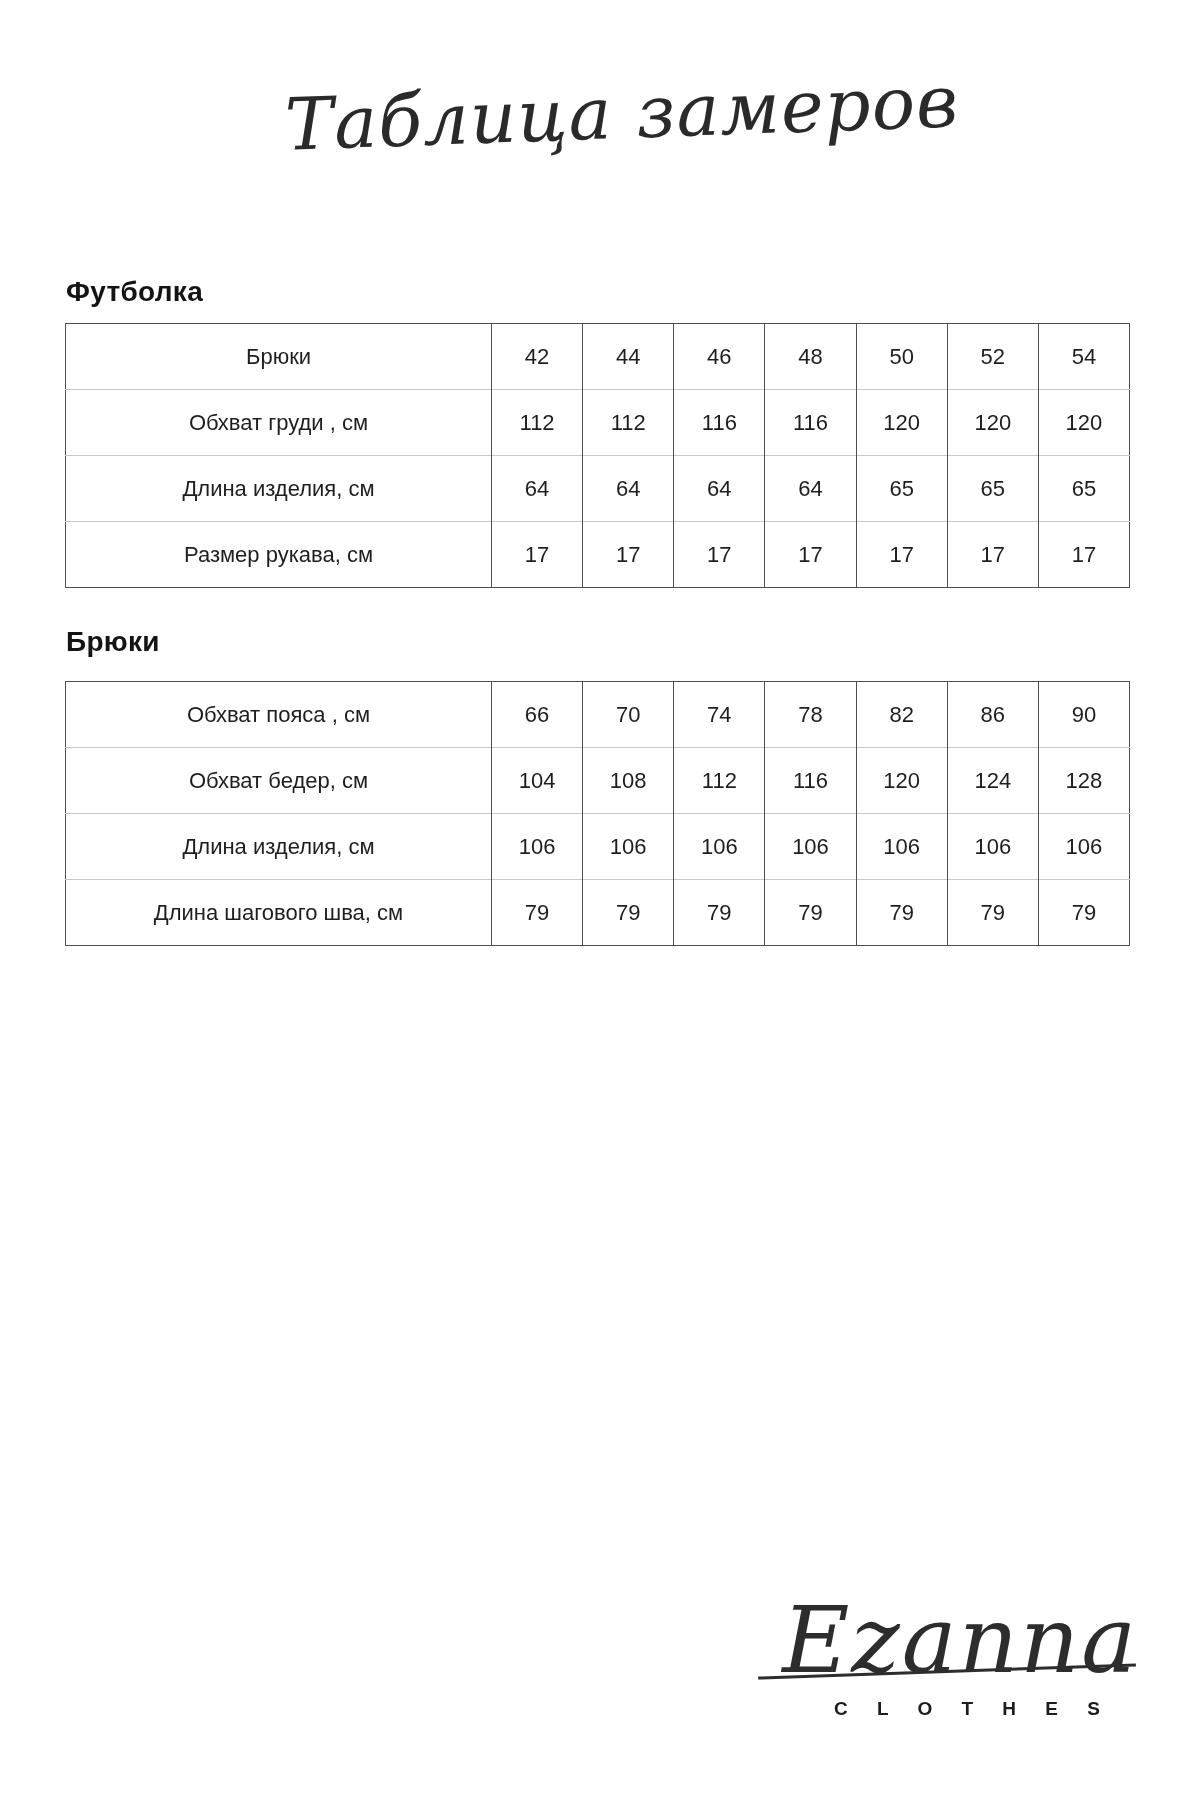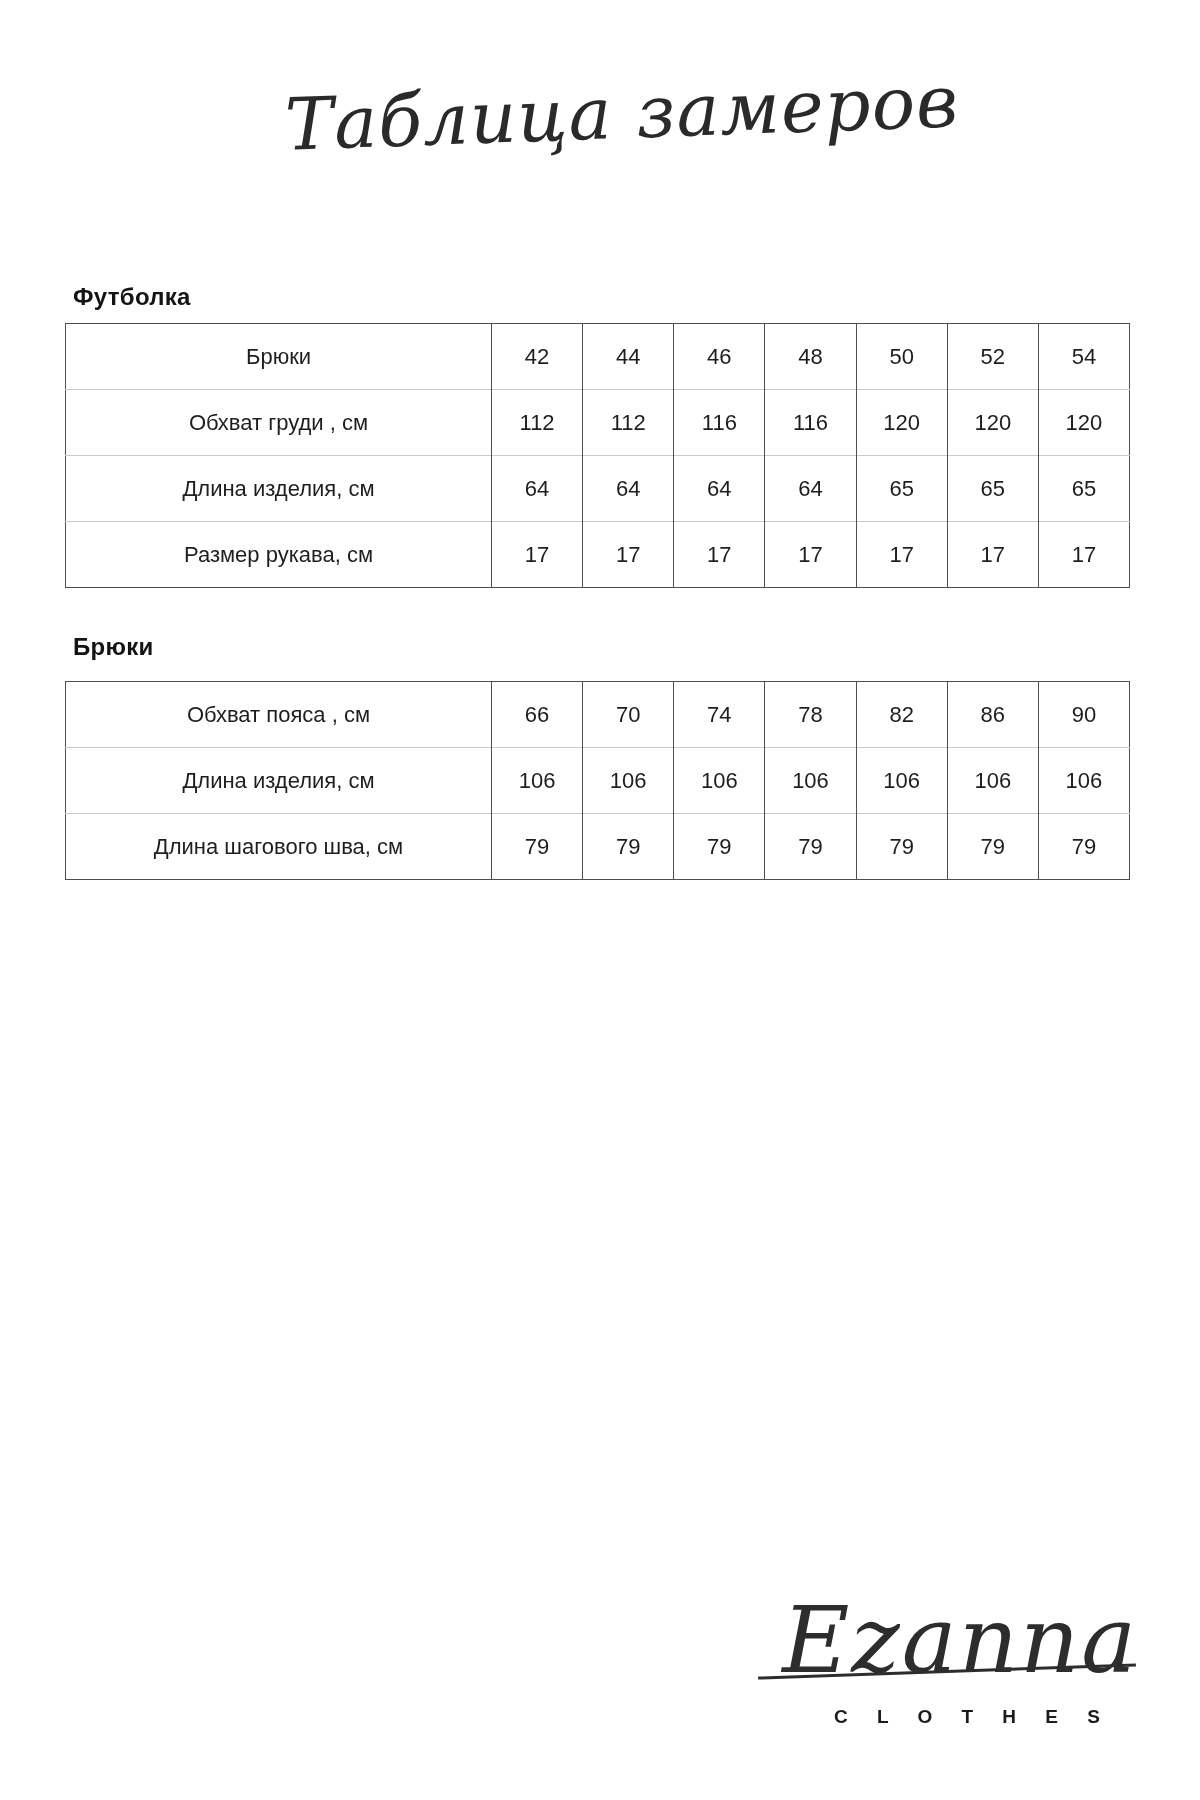--- a/index.html
+++ b/index.html
@@ -26,22 +26,22 @@
     line-height: 1.6;
     color: #2a2a2a;
     letter-spacing: 1px;
     white-space: nowrap;
     transform: rotate(-2deg);
   }
 
   .section-heading {
     position: absolute;
     left: 66px;
-    margin: 7px;
-    font-size: 24px;
+    margin: 0;
+    font-size: 28px;
     font-weight: 700;
     color: #141414;
     letter-spacing: 0.3px;
   }
   .heading-tshirt  { top: 276px; }
   .heading-trousers{ top: 626px; text-align: right; }
 
   table.size-table {
     position: absolute;
     left: 65px;
@@ -93,21 +93,21 @@
     left: -2px;
     top: 84px;
     width: 100%;
     height: 3px;
     background: #2d2d2d;
     transform: rotate(-2deg);
     z-index: 0;
   }
   .brand-subtitle {
     display: block;
-    margin-top: 10px;
+    margin-top: 2px;
     padding-right: 26px;
     font-size: 19px;
     font-weight: 600;
     letter-spacing: 12px;
     color: #1c1c1c;
   }
 </style>
 </head>
 <body>
 
@@ -170,20 +170,30 @@
           <td class="label-cell">Обхват пояса , см</td>
           <td class="value-cell">66</td>
           <td class="value-cell">70</td>
           <td class="value-cell">74</td>
           <td class="value-cell">78</td>
           <td class="value-cell">82</td>
           <td class="value-cell">86</td>
           <td class="value-cell">90</td>
         </tr>
         <tr>
+          <td class="label-cell">Обхват бедер, см</td>
+          <td class="value-cell">104</td>
+          <td class="value-cell">108</td>
+          <td class="value-cell">112</td>
+          <td class="value-cell">116</td>
+          <td class="value-cell">120</td>
+          <td class="value-cell">124</td>
+          <td class="value-cell">128</td>
+        </tr>
+        <tr>
           <td class="label-cell">Длина изделия, см</td>
           <td class="value-cell">106</td>
           <td class="value-cell">106</td>
           <td class="value-cell">106</td>
           <td class="value-cell">106</td>
           <td class="value-cell">106</td>
           <td class="value-cell">106</td>
           <td class="value-cell">106</td>
         </tr>
         <tr>

